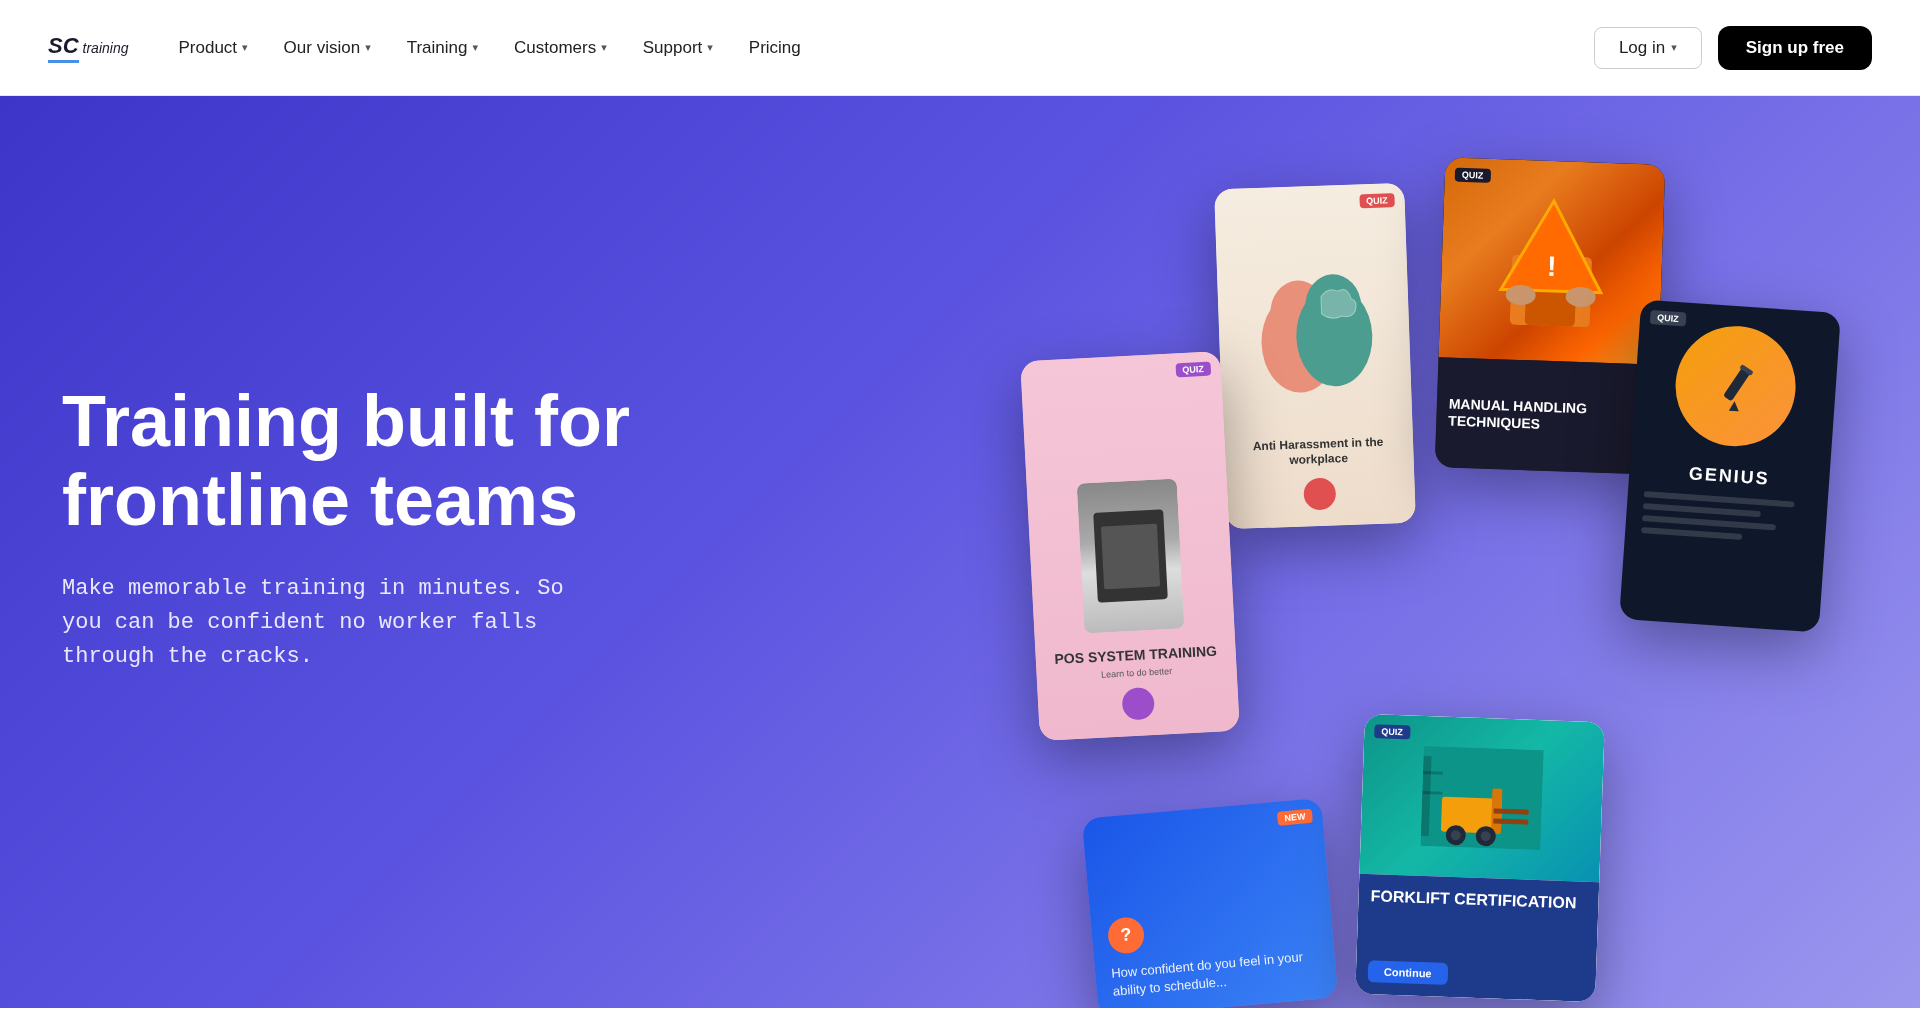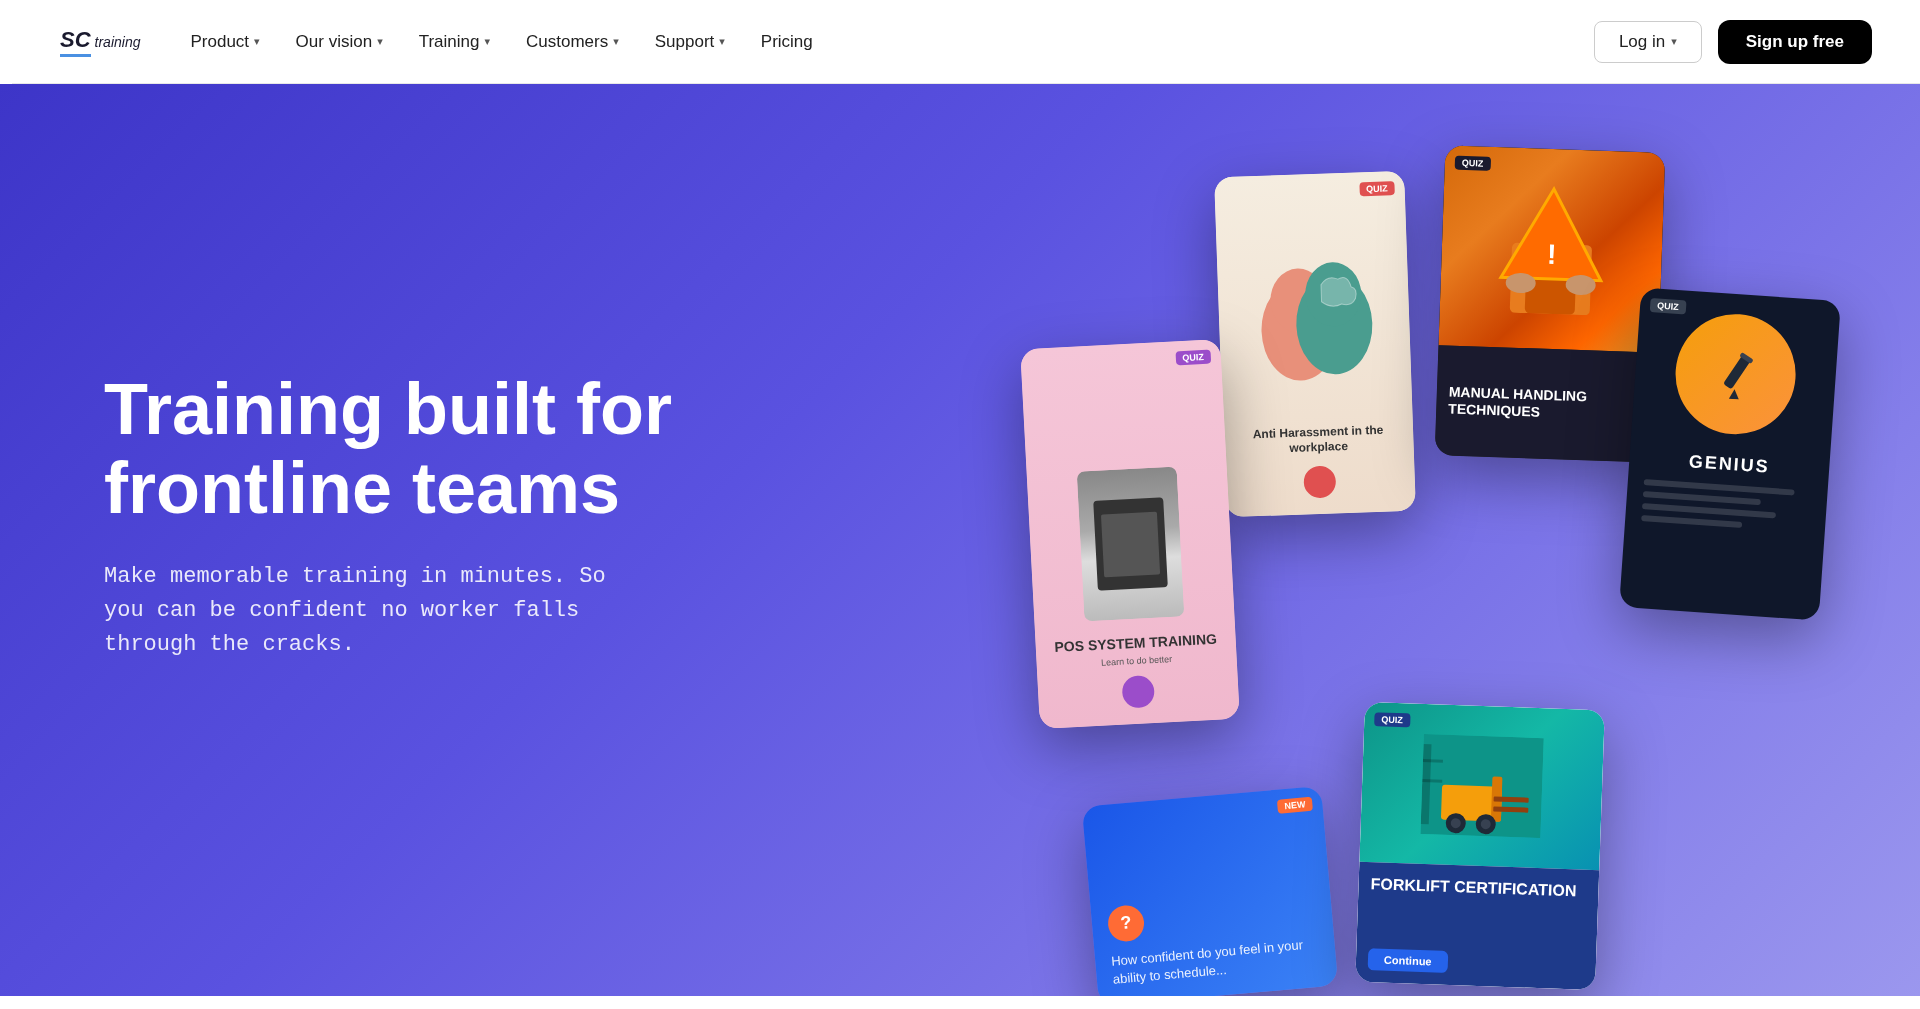--- a/index.html
+++ b/index.html
@@ -2,27 +2,26 @@
 <html><head>
   <meta charset="utf-8">
   <style>
     * { margin: 0; padding: 0; box-sizing: border-box; }
     body { font-family: -apple-system, BlinkMacSystemFont, 'Segoe UI', sans-serif; width: 1920px; overflow-x: hidden; }
 
     
     .navbar {
       display: flex;
       align-items: center;
-      height: 84px;
+      height: 96px;
       padding: 0 48px;
       background: #ffffff;
       border-bottom: 1px solid #e8e8e8;
       position: relative;
       z-index: 10;
-      margin-left: 12px;
     }
     .logo {
       display: flex;
       align-items: center;
       gap: 4px;
       margin-right: 32px;
       text-decoration: none;
     }
     .logo-sc {
       font-weight: 900;
@@ -95,21 +94,21 @@
       width: 100%;
       height: 912px;
       background: linear-gradient(135deg, #3d35c8 0%, #5a52e0 40%, #7b74e8 70%, #9b97ee 100%);
       overflow: hidden;
       display: flex;
       align-items: center;
     }
     .hero-content {
       position: relative;
       z-index: 2;
-      padding-left: 104px;
+      padding-left: 62px;
       max-width: 680px;
     }
     .hero-title {
       font-size: 72px;
       font-weight: 800;
       color: #ffffff;
       line-height: 1.1;
       margin-bottom: 32px;
     }
     .hero-subtitle {

